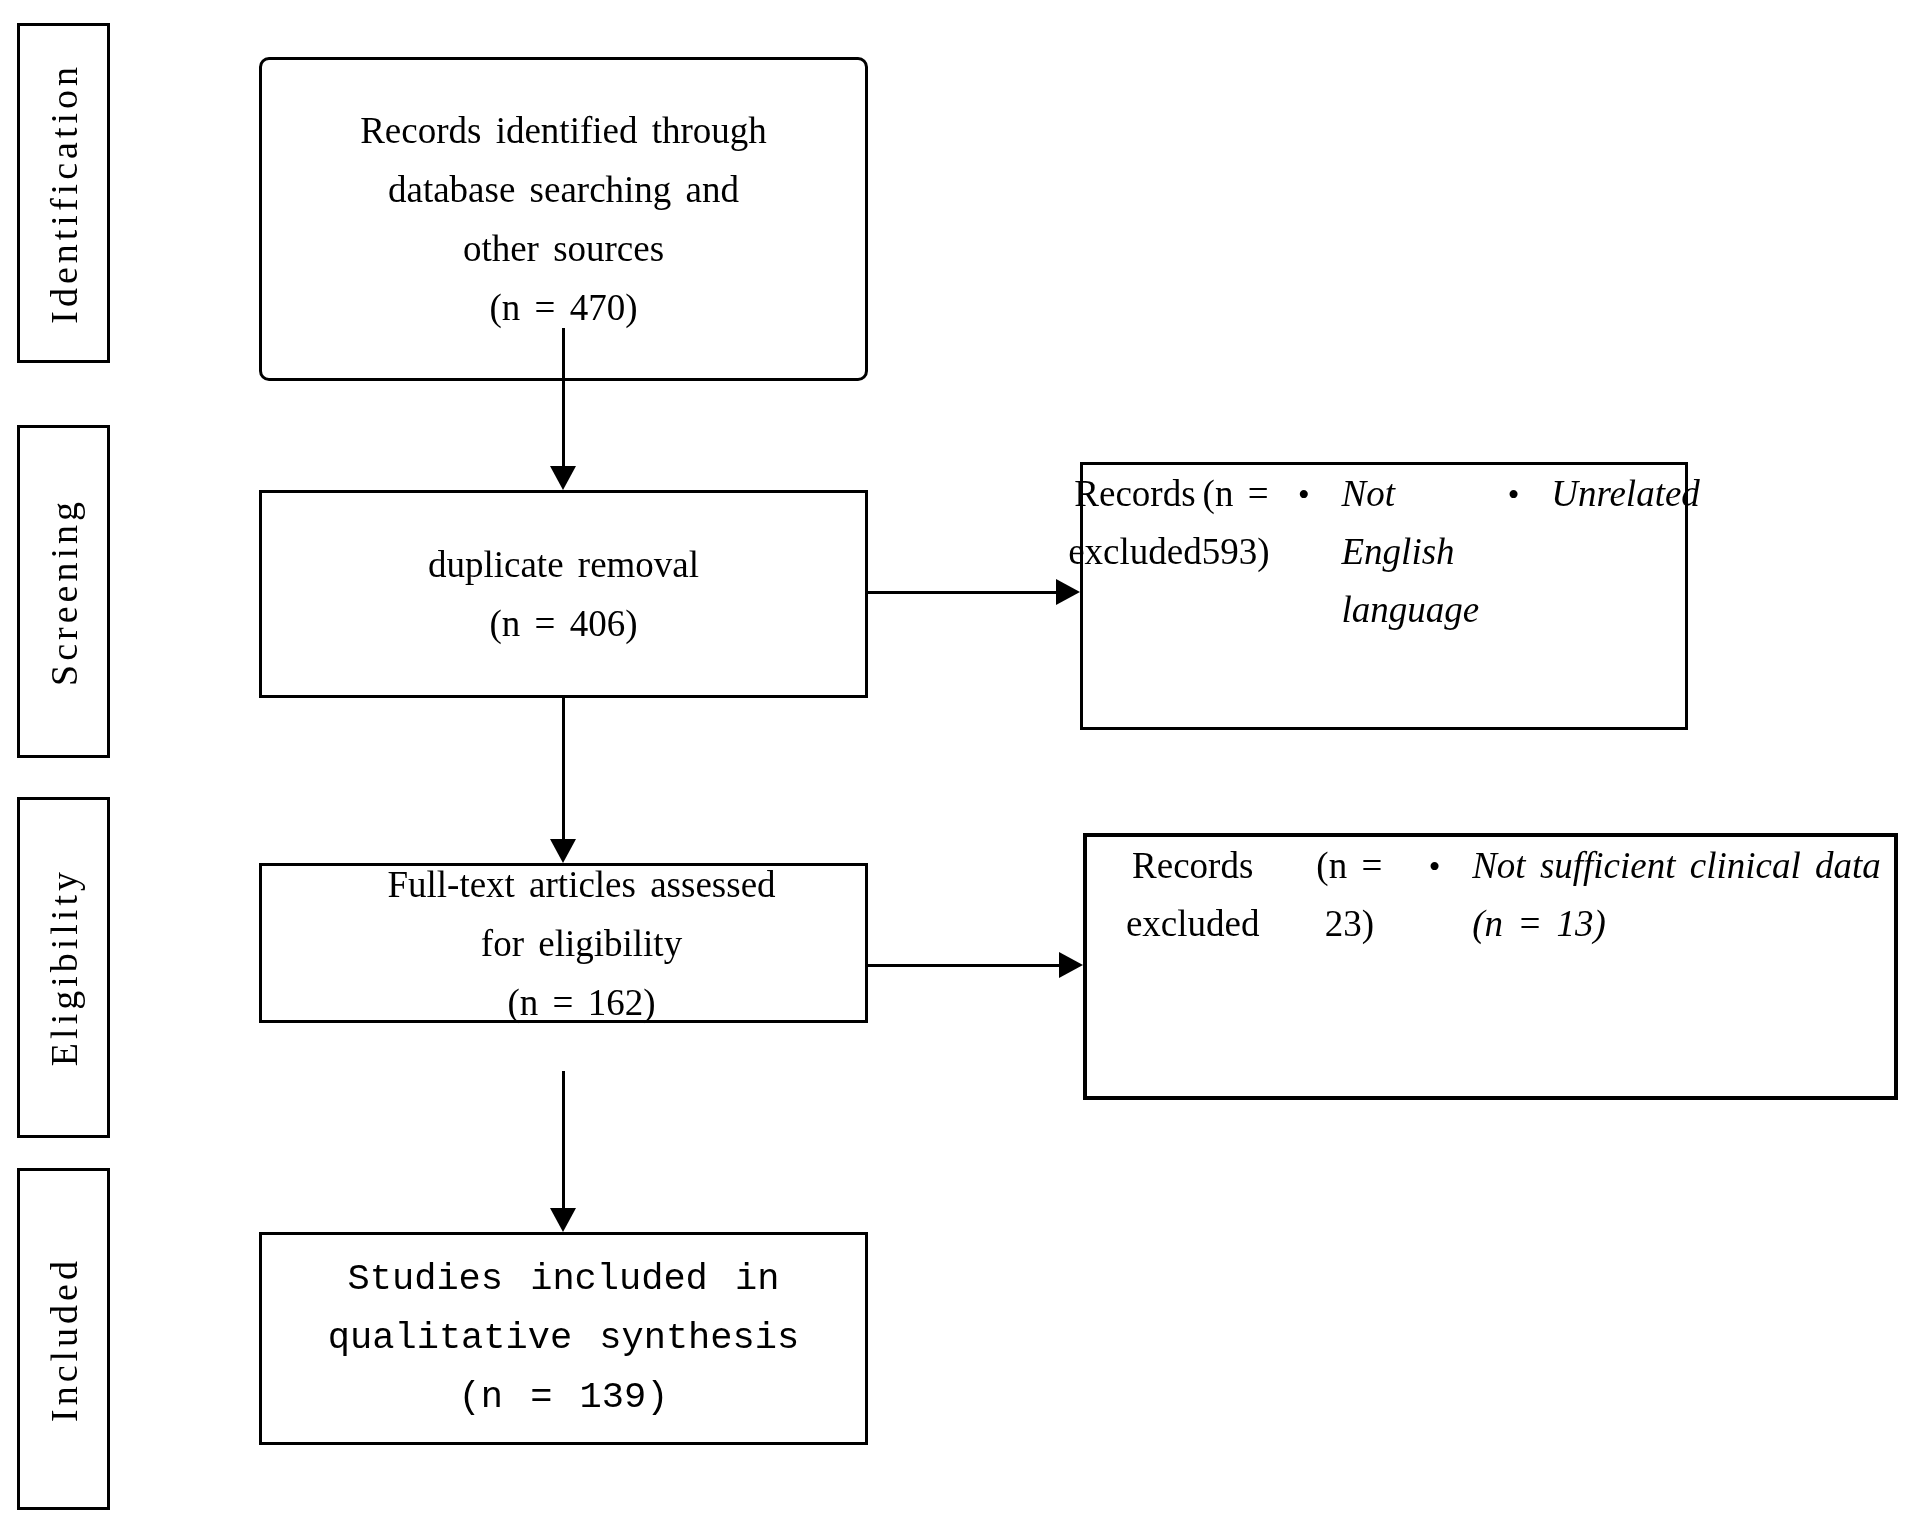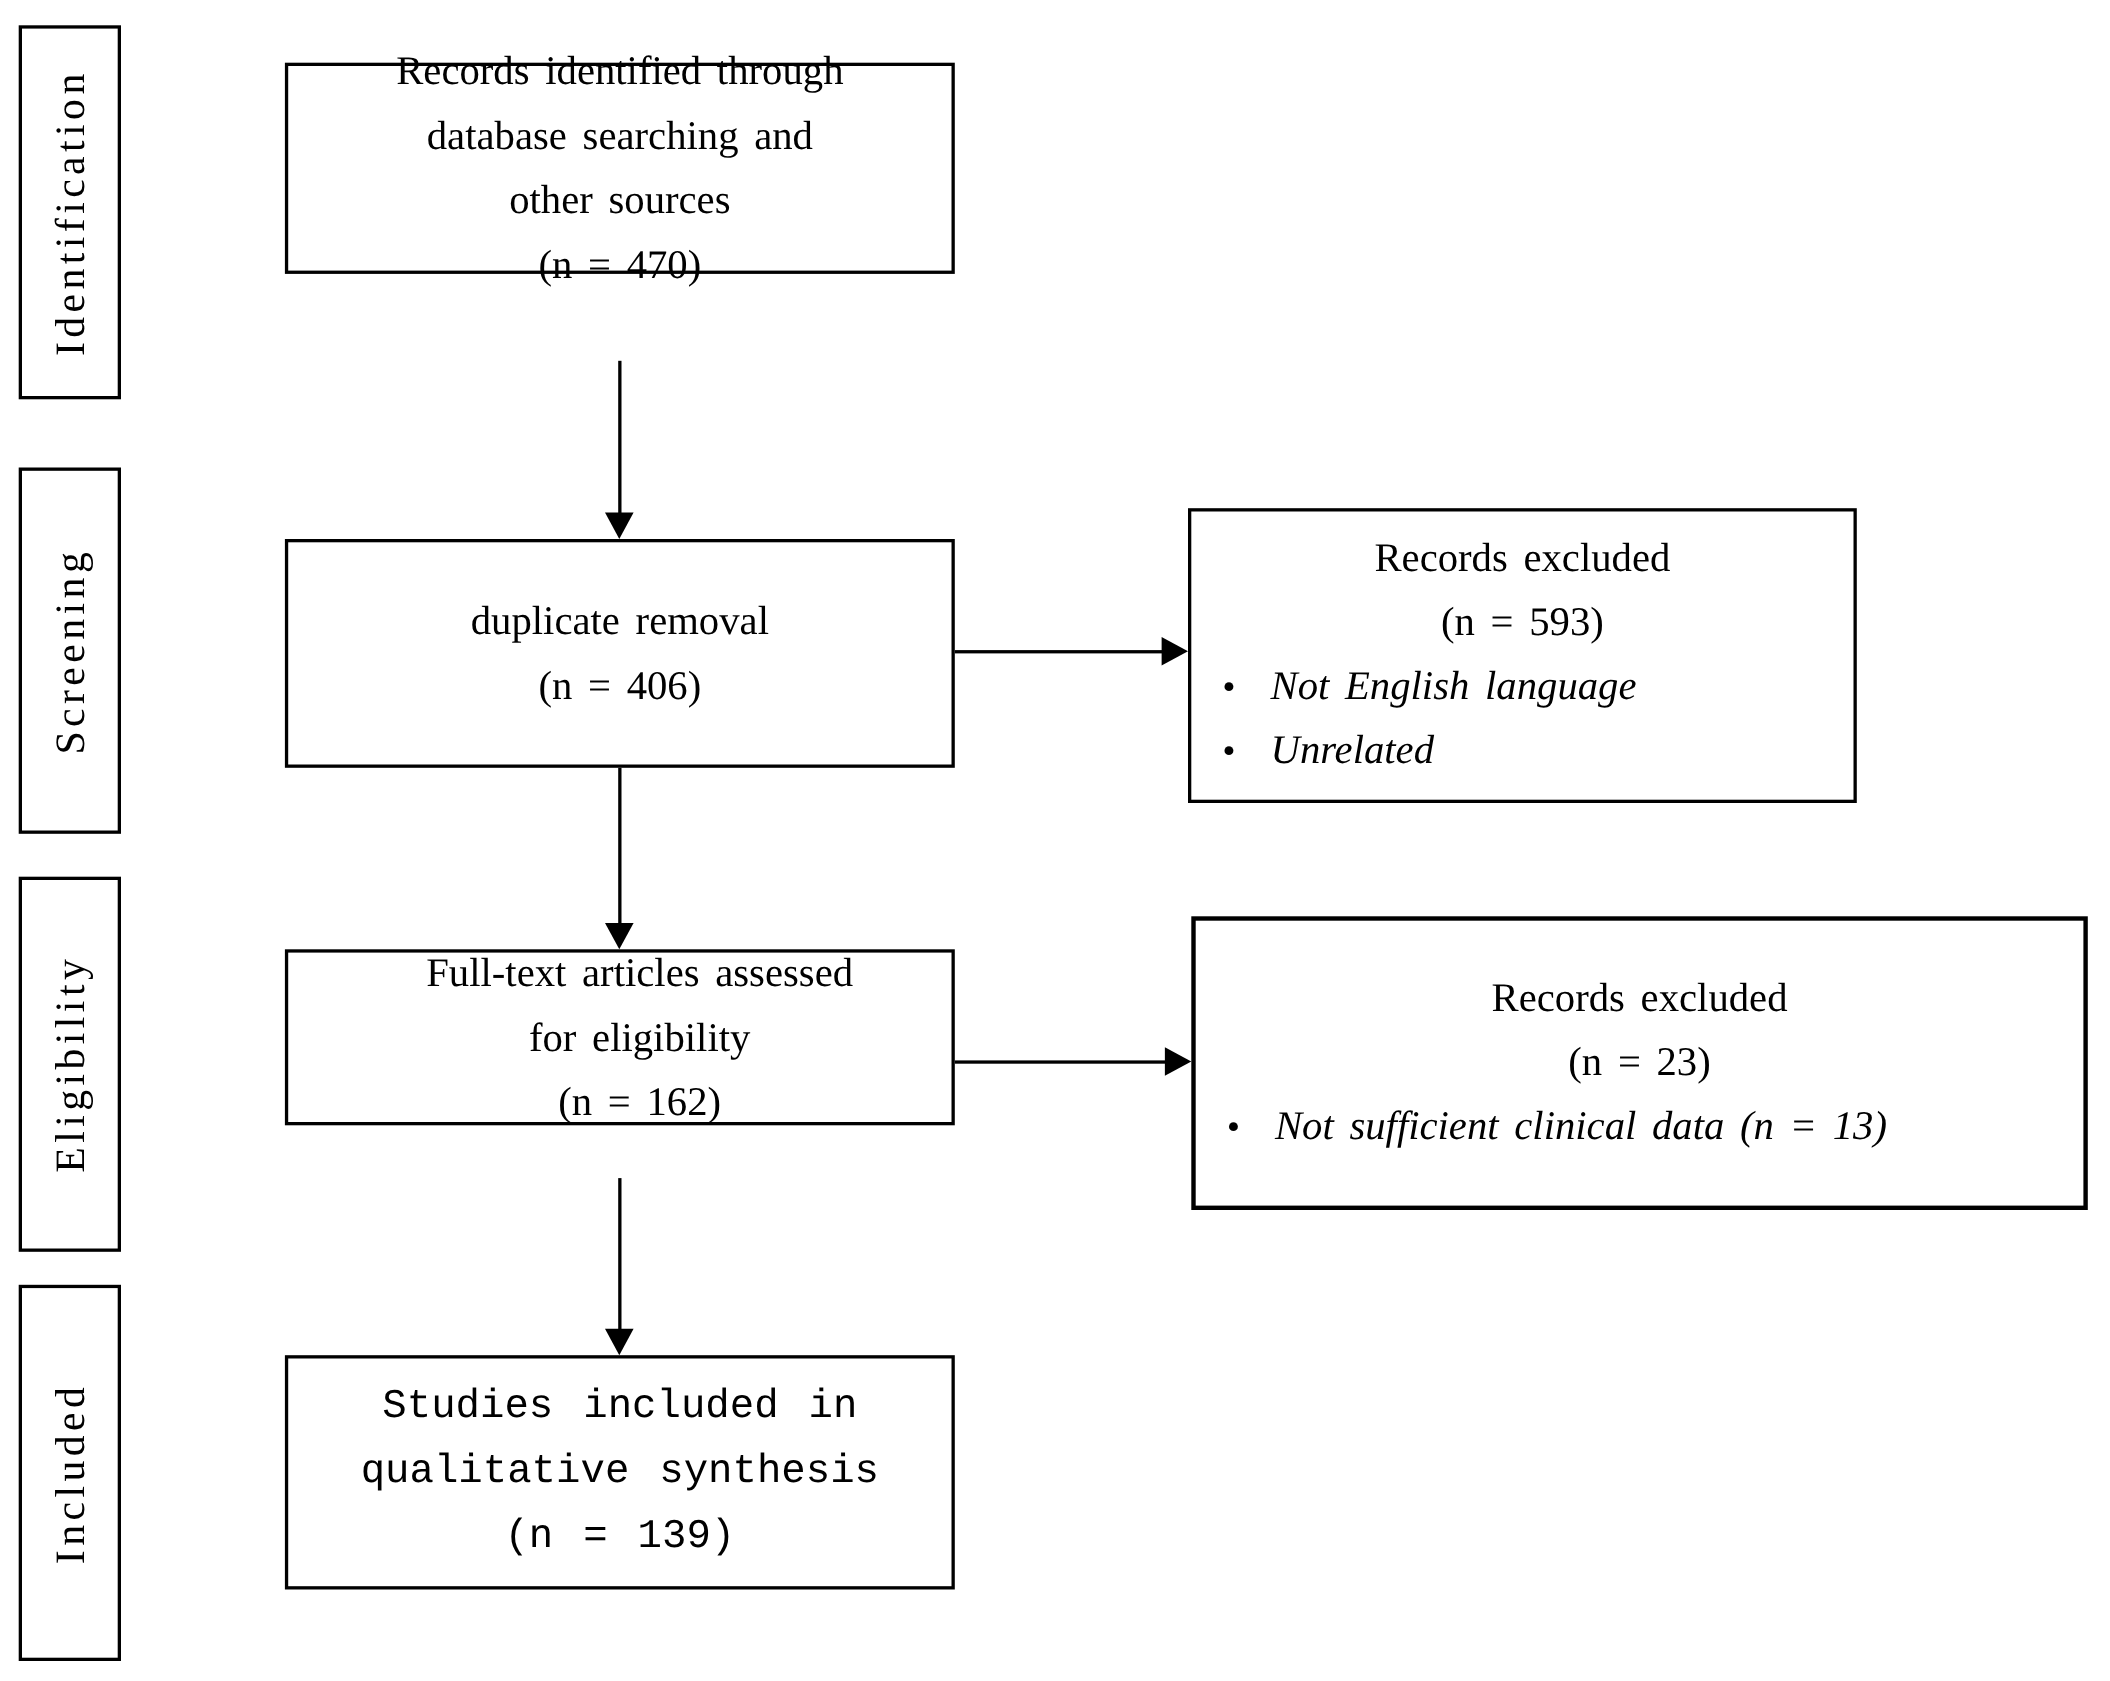--- a/index.html
+++ b/index.html
@@ -54,21 +54,21 @@
   
   .excl-box {
     position: absolute;
     border: 3px solid #000;
     box-sizing: border-box;
     background: #fff;
     font-size: 37px;
     line-height: 58px;
     word-spacing: 5px;
     display: flex;
-    flex-direction: column;
+    flex-direction: row;
     justify-content: center;
   }
   .excl-box .centered { text-align: center; }
   .reason-row {
     display: flex;
     align-items: flex-start;
     font-style: italic;
   }
   .bullet {
     width: 44px;
@@ -114,21 +114,21 @@
   <div class="stage-box" style="top:425px;height:333px;">
     <span class="stage-label">Screening</span>
   </div>
   <div class="stage-box" style="top:797px;height:341px;">
     <span class="stage-label">Eligibility</span>
   </div>
   <div class="stage-box" style="top:1168px;height:342px;">
     <span class="stage-label">Included</span>
   </div>
 
-  <div class="flow-box" style="top:57px;height:192px;">
+  <div class="flow-box" style="top:57px;height:324px;border-radius:10px;">
     <div>Records identified through</div>
     <div>database searching and</div>
     <div>other sources</div>
     <div>(n = 470)</div>
   </div>
 
   <div class="flow-box" style="top:490px;height:208px;">
     <div>duplicate removal</div>
     <div>(n = 406)</div>
   </div>

